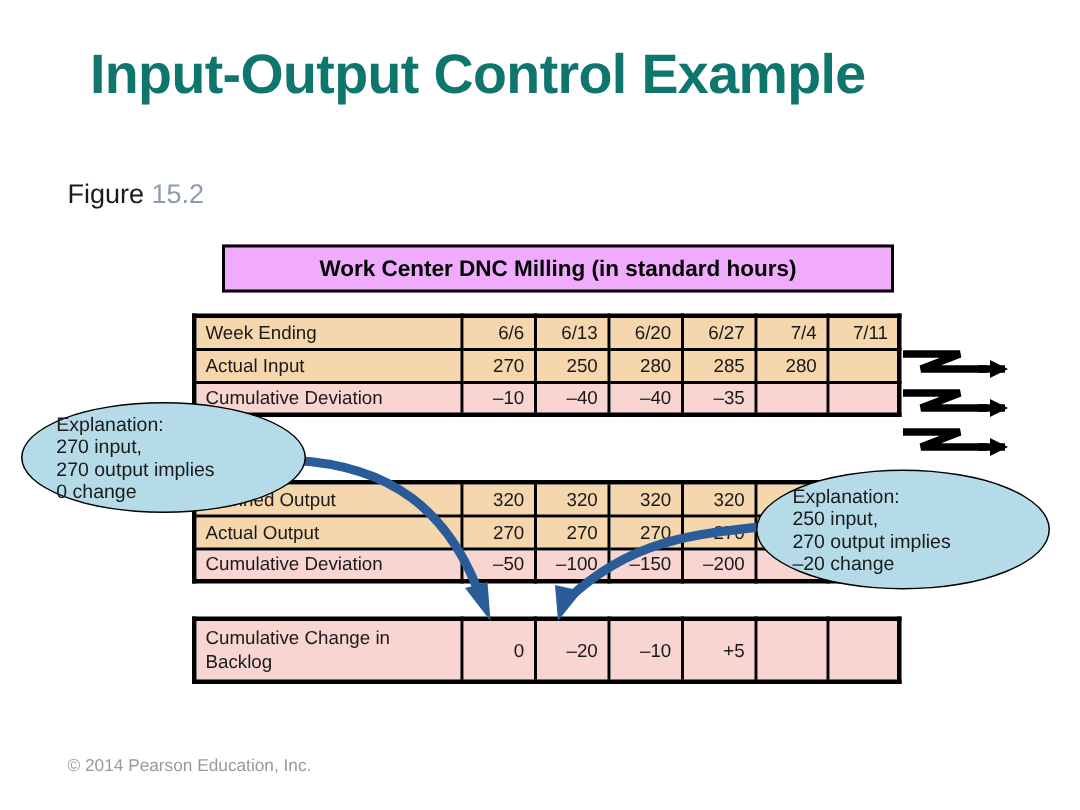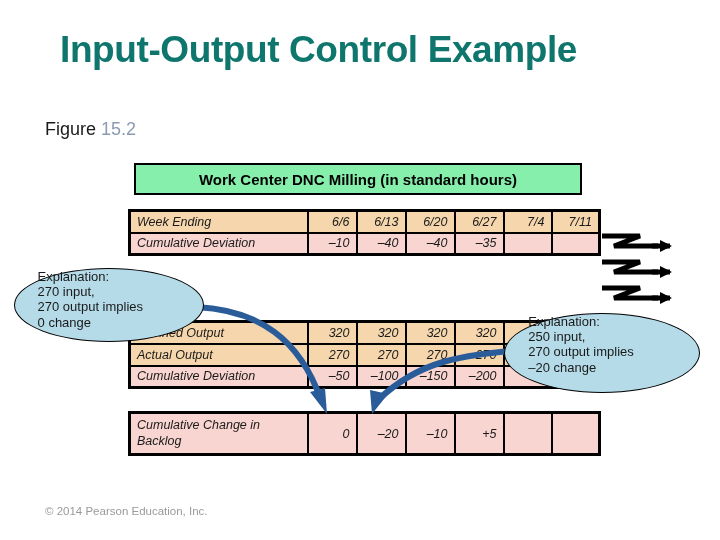--- a/index.html
+++ b/index.html
@@ -37,25 +37,25 @@
     color: #1a1a1a;
     white-space: nowrap;
   }
   #figure-caption .fig-num {
     color: #8c9bb0;
   }
 
   
   #banner {
     position: absolute;
-    left: 134px;
+    left: 148px;
     top: 163px;
     width: 448px;
     height: 32px;
-    background: #86efac;
+    background: #f0abfc;
     border: 2px solid #000000;
     box-sizing: border-box;
     display: flex;
     align-items: center;
     justify-content: center;
     font-size: 15px;
     font-weight: bold;
     color: #000000;
   }
 
@@ -69,21 +69,20 @@
   }
   .io-table td {
     border: 2px solid #000000;
     height: 22px;
     font-size: 12.5px;
     color: #1a1a1a;
     padding: 0 6px;
     box-sizing: border-box;
     overflow: hidden;
     white-space: nowrap;
-    font-style: italic;
   }
   .lbl   { text-align: left;  }
   .val   { text-align: right; }
   .tan   { background: #f6d6ac; }
   .pink  { background: #f8d5d1; }
 
   #table-top    { left: 128px; top: 209px;  width: 470px; }
   #table-mid    { left: 128px; top: 320px;  width: 470px; }
   #table-bottom { left: 128px; top: 411px;  width: 470px; }
 
@@ -100,20 +99,21 @@
   #zig-2 { left: 600px; top: 258px; }
   #zig-3 { left: 600px; top: 284px; }
 
   
   .balloon {
     position: absolute;
     border: 1px solid #000000;
     background: #b5dbe8;
     border-radius: 50%;
     display: flex;
+    align-items: center;
     box-sizing: border-box;
   }
   .balloon .balloon-text {
     font-size: 13px;
     line-height: 1.17;
     color: #1a1a1a;
     white-space: pre-line;
     width: 100%;
     padding-left: 12%;
   }
@@ -183,20 +183,29 @@
   </colgroup>
   <tbody>
       <tr>
         <td class="lbl tan">Week Ending</td>
         <td class="val tan">6/6</td>
         <td class="val tan">6/13</td>
         <td class="val tan">6/20</td>
         <td class="val tan">6/27</td>
         <td class="val tan">7/4</td>
         <td class="val tan">7/11</td>
+      </tr>
+      <tr>
+        <td class="lbl tan">Actual Input</td>
+        <td class="val tan">270</td>
+        <td class="val tan">250</td>
+        <td class="val tan">280</td>
+        <td class="val tan">285</td>
+        <td class="val tan">280</td>
+        <td class="val tan"></td>
       </tr>
       <tr>
         <td class="lbl pink">Cumulative Deviation</td>
         <td class="val pink">–10</td>
         <td class="val pink">–40</td>
         <td class="val pink">–40</td>
         <td class="val pink">–35</td>
         <td class="val pink"></td>
         <td class="val pink"></td>
       </tr>

